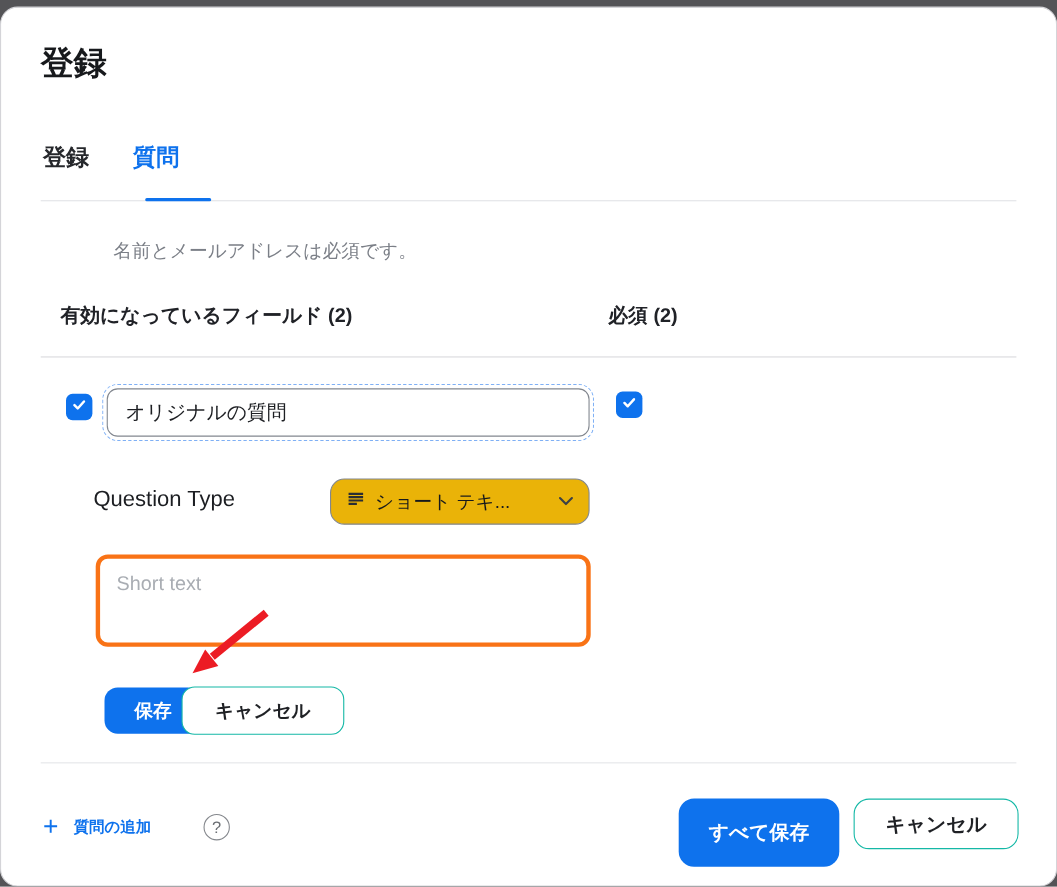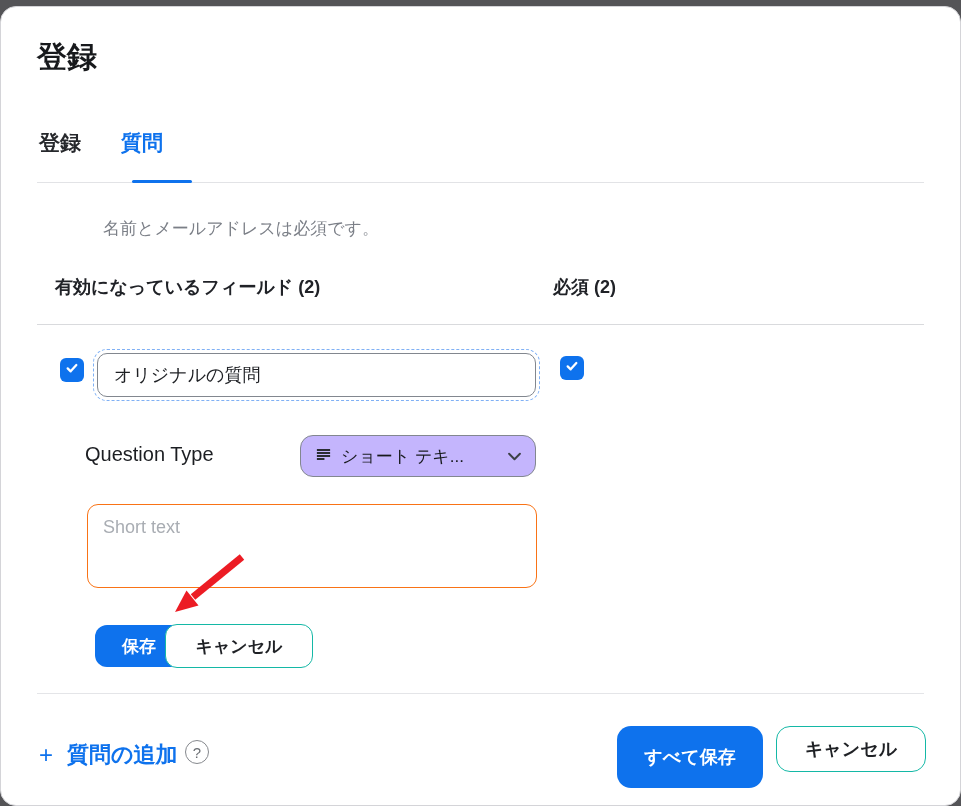--- a/index.html
+++ b/index.html
@@ -63,28 +63,28 @@
     outline: 1px dashed #7fb0f5; outline-offset: 3px;
     background: #fff;
   }
 
   .qtype-label { left: 84px; top: 436px; font-size: 20px; font-weight: 500; color: #1c1e22; }
 
   .dropdown {
     left: 299px; top: 428px; width: 236px; height: 42px;
     border: 1px solid #82878f; border-radius: 13px;
     display: flex; align-items: center; gap: 9px;
-    padding: 0 14px; cursor: pointer; background: #c4b5fd;
+    padding: 0 14px; cursor: pointer; background: #eab308;
   }
   .dropdown .dd-text { font-size: 17px; color: #17191c; flex: 1; white-space: nowrap; overflow: hidden; }
   .dropdown svg { flex: none; }
 
   .answer-area {
     left: 86px; top: 497px; width: 450px; height: 84px;
-    border: 1px solid #f97316; border-radius: 11px;
+    border: 4px solid #f97316; border-radius: 11px;
     padding: 12px 15px; font-size: 18px; color: #1d1f23;
     font-family: "Liberation Sans", "DejaVu Sans", sans-serif;
     resize: none; background: #fff;
   }
   .answer-area::placeholder { color: #a9adb3; opacity: 1; }
 
   .btn {
     display: flex; align-items: center; justify-content: center;
     font-size: 17px; font-weight: 700; cursor: pointer;
     border-radius: 12px; border: none;
@@ -94,21 +94,21 @@
   .btn.secondary { background: #ffffff; color: #1f2125; border: 1px solid #14b8a6; }
 
   .btn-save   { left: 66px;  top: 618px; width: 88px;  height: 42px; margin-left: 28px; }
   .btn-cancel { left: 164px; top: 617px; width: 148px; height: 44px; }
 
   .add-question {
     left: 38px; top: 733px; display: flex; align-items: center; gap: 14px;
     cursor: pointer;
   }
   .add-question .plus { font-size: 24px; color: #0E72ED; font-weight: 400; line-height: 24px; }
-  .add-question .label { font-size: 22px; font-weight: 600; color: #0E72ED; }
+  .add-question .label { font-size: 14px; font-weight: 600; color: #0E72ED; }
 
   .help-circle {
     left: 184px; top: 733px; width: 24px; height: 24px;
     border: 1.5px solid #85888d; border-radius: 50%;
     display: flex; align-items: center; justify-content: center;
     font-size: 15px; color: #6a6e73; cursor: pointer;
   }
 
   .btn-save-all   { left: 616px; top: 719px; width: 146px; height: 62px; border-radius: 14px; font-size: 18px; }
   .btn-cancel-all { left: 775px; top: 719px; width: 150px; height: 46px; border-radius: 14px; font-size: 18px; }

